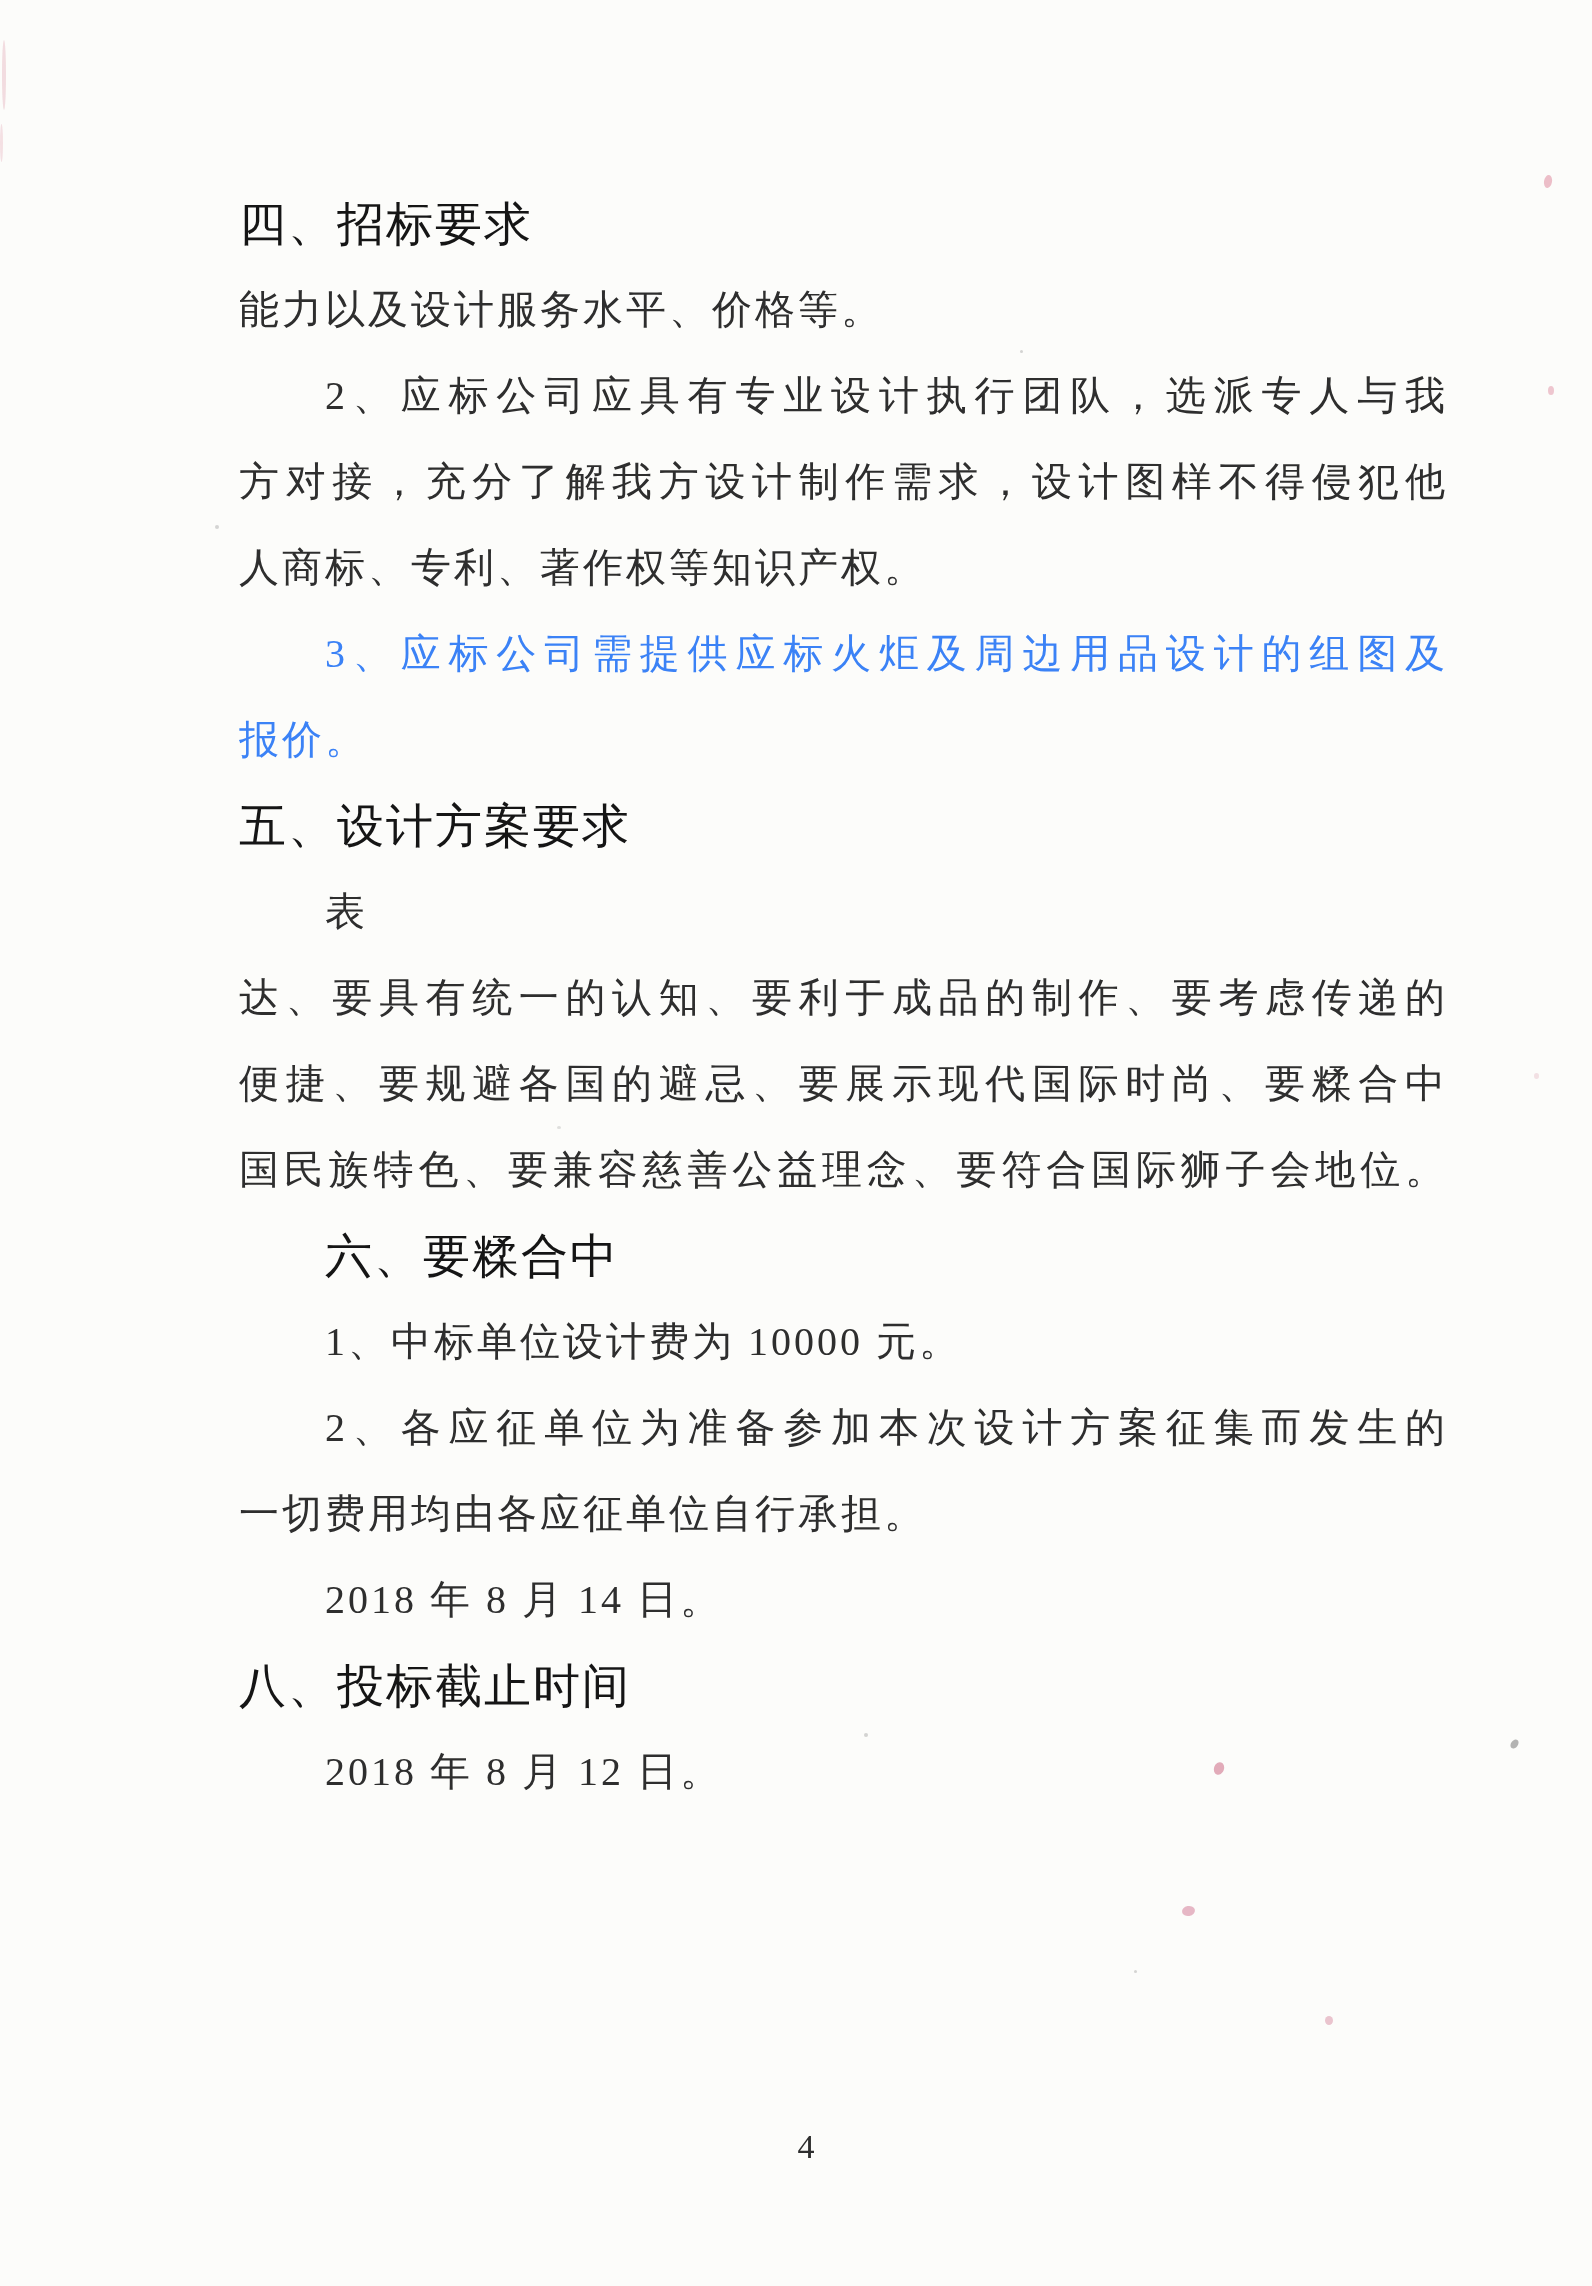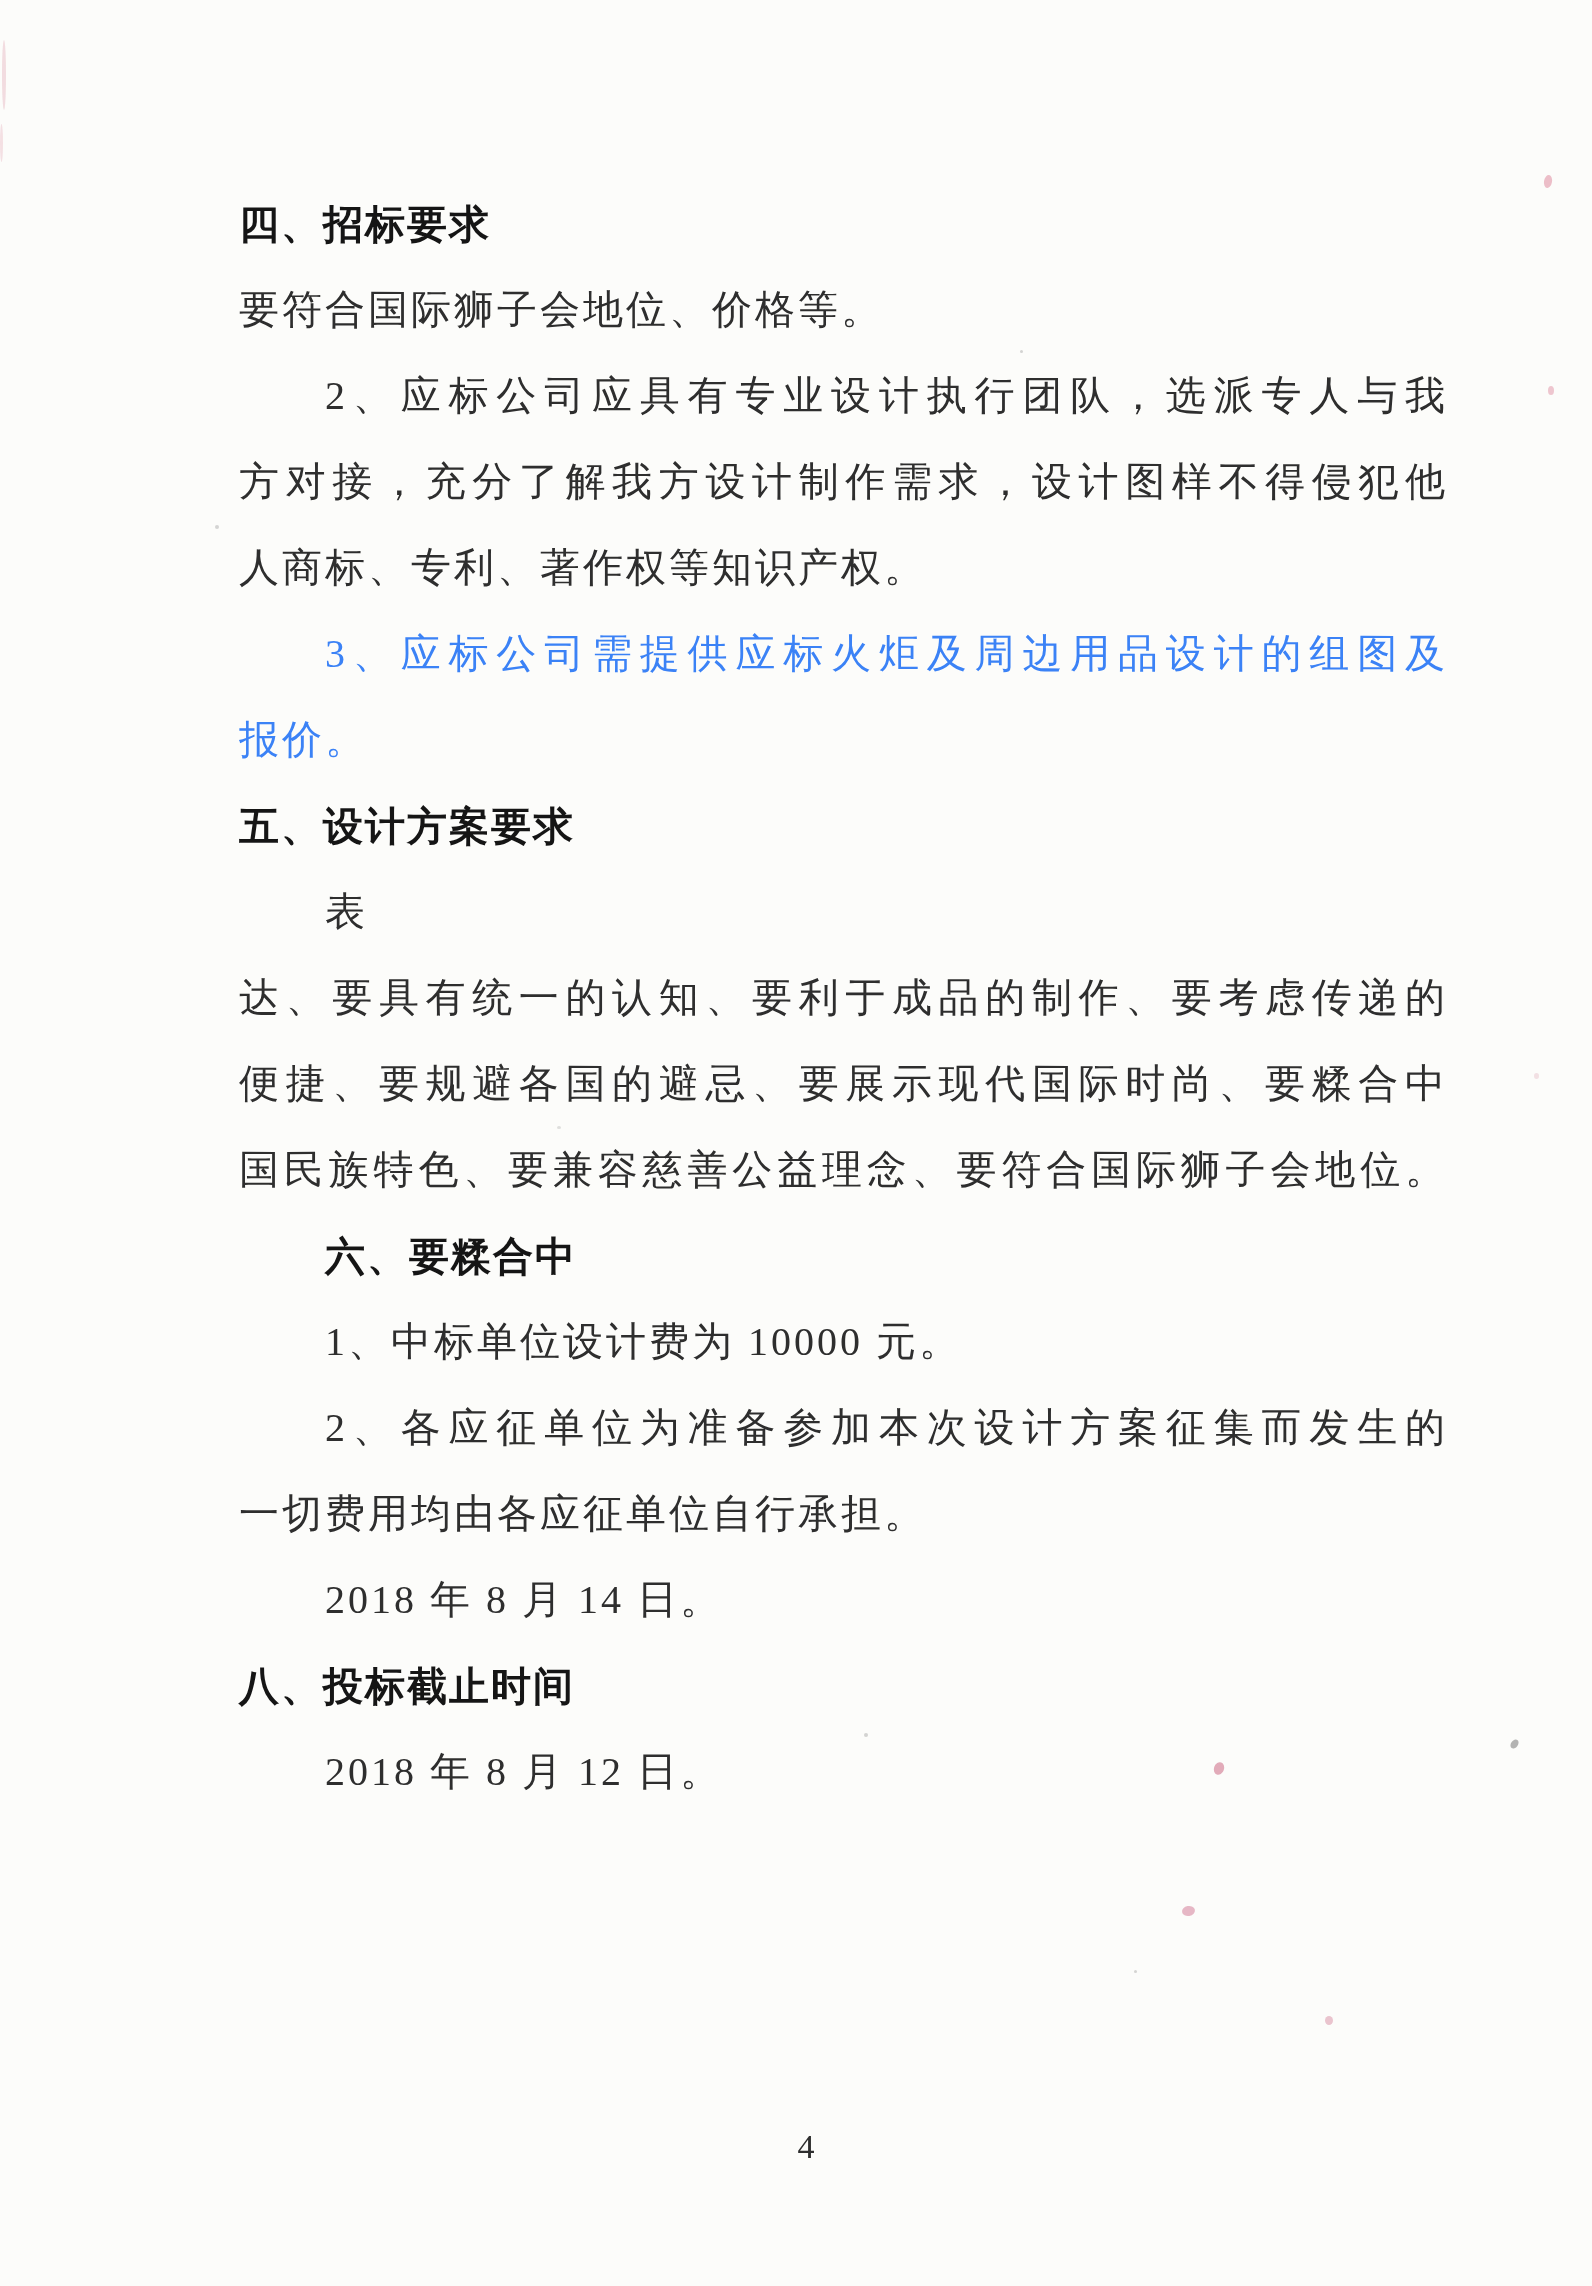--- a/index.html
+++ b/index.html
@@ -19,37 +19,37 @@
     white-space:nowrap;
   }
   .jfull{
     text-align:justify;text-align-last:justify;
     text-justify:inter-character;
     white-space:normal;
   }
   .first{text-indent:86px;}
   .h{
     font-family:"Liberation Sans","DejaVu Sans",sans-serif;
-    font-weight:700;font-size:40px;letter-spacing:2px;color:#151515;
+    font-weight:400;font-size:47px;letter-spacing:2px;color:#151515;
   }
   .b{font-weight:400;color:#3b82f6;}
   .pagenum{
     position:absolute;left:239px;top:2117px;width:1134px;
     text-align:center;font-size:34px;line-height:60px;color:#2e2e2e;
     letter-spacing:0;
   }
   .speck{position:absolute;border-radius:50%;}
 </style>
 </head>
 <body>
 
 <div class="page">
   <div class="content">
     <div class="line h">四、招标要求</div>
-    <div class="line">要符合国际狮子会地位、价格等。</div>
+    <div class="line">能力以及设计服务水平、价格等。</div>
     <div class="line first jfull">2、应标公司应具有专业设计执行团队，选派专人与我</div>
     <div class="line jfull">方对接，充分了解我方设计制作需求，设计图样不得侵犯他</div>
     <div class="line">人商标、专利、著作权等知识产权。</div>
     <div class="line b first jfull">3、应标公司需提供应标火炬及周边用品设计的组图及</div>
     <div class="line b">报价。</div>
     <div class="line h">五、设计方案要求</div>
     <div class="line first">表</div>
     <div class="line jfull">达、要具有统一的认知、要利于成品的制作、要考虑传递的</div>
     <div class="line jfull">便捷、要规避各国的避忌、要展示现代国际时尚、要糅合中</div>
     <div class="line jfull">国民族特色、要兼容慈善公益理念、要符合国际狮子会地位。</div>

